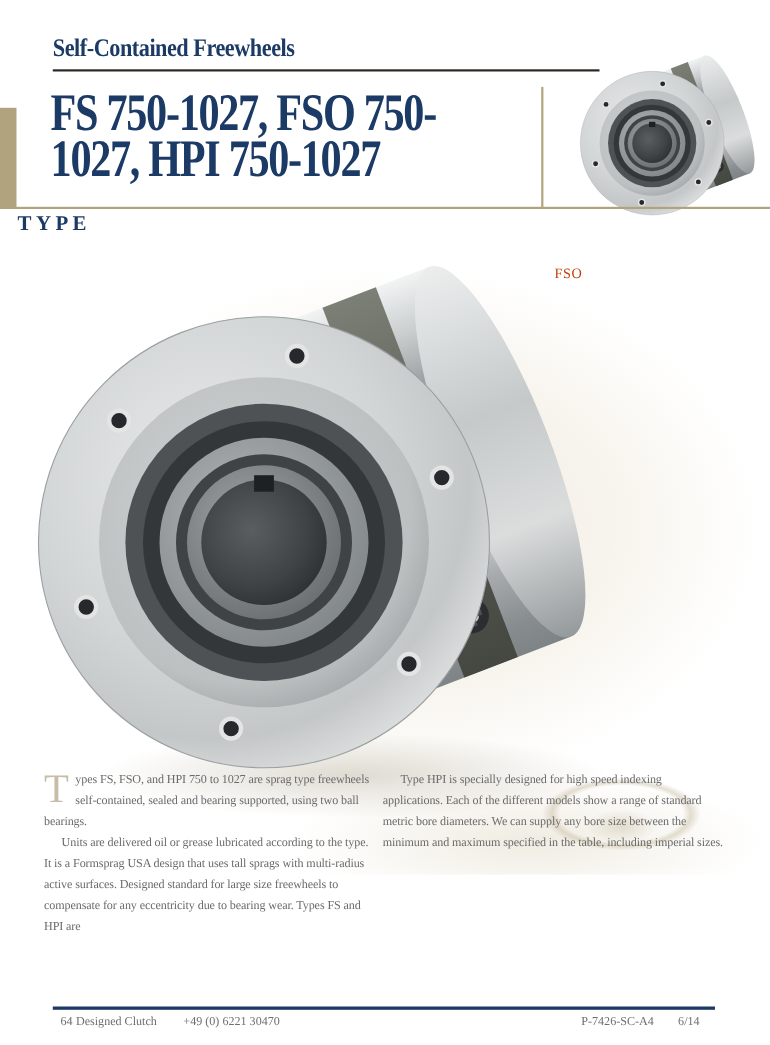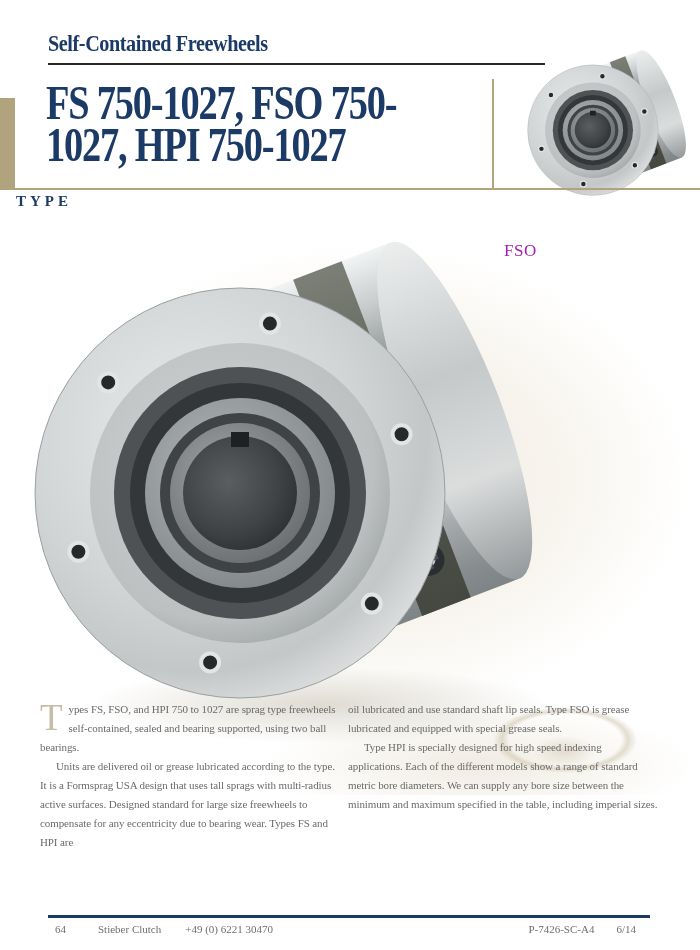--- a/index.html
+++ b/index.html
@@ -20,56 +20,56 @@
   .main-title{
     position:absolute;left:46px;top:82px;
     font-size:48px;font-weight:bold;color:#1c3a66;
     line-height:42px;letter-spacing:-1.5px;white-space:nowrap;
     transform:scaleX(.8);transform-origin:left top;
   }
   .title-vrule{position:absolute;left:492px;top:79px;width:2px;height:110px;background:#b1a37d;}
   .tan-hrule{position:absolute;left:0;top:188px;width:700px;height:2px;background:#b1a37d;}
   .section-label{
     position:absolute;left:16px;top:193px;
-    font-size:15px;font-weight:bold;color:#1c3a66;letter-spacing:4px;
+    font-size:19px;font-weight:bold;color:#1c3a66;letter-spacing:4px;
   }
   .thumb{position:absolute;left:526px;top:48px;width:172px;height:156px;}
   
   .stage{
     position:absolute;left:0;top:210px;width:700px;height:585px;
     background:
       radial-gradient(ellipse 330px 55px at 320px 495px, rgba(150,138,110,.30), rgba(150,138,110,0) 70%),
       radial-gradient(ellipse 100px 46px at 565px 530px, rgba(255,255,255,0) 56%, rgba(196,184,156,.45) 63%, rgba(196,184,156,0) 72%),
       radial-gradient(ellipse 46px 22px at 565px 541px, rgba(196,184,156,.40), rgba(196,184,156,0) 70%),
       radial-gradient(ellipse 300px 85px at 480px 555px, rgba(228,220,202,.55), rgba(228,220,202,0) 72%),
       radial-gradient(ellipse 430px 310px at 52% 46%, #f1ece1 0%, rgba(246,242,234,.85) 45%, rgba(255,255,255,0) 76%);
   }
   .hero{position:absolute;left:30px;top:235px;width:540px;height:490px;}
   .product-caption{
     position:absolute;left:504px;top:241px;
-    font-size:17px;color:#a21caf;letter-spacing:.5px;
+    font-size:13px;color:#c2410c;letter-spacing:.5px;
   }
   
   .col{
     position:absolute;top:700px;
     font-size:11px;line-height:19px;color:#6b6b6b;letter-spacing:-.1px;
   }
   .col p{margin:0;}
   .col-left{left:40px;width:300px;}
   .col-right{left:348px;width:310px;}
   .indent{text-indent:16px;}
   .dropcap{
     float:left;font-size:37px;line-height:31px;
     color:#c6bda6;margin:2px 6px 0 0;font-weight:normal;
   }
   
   .footer-rule{position:absolute;left:48px;top:915px;width:602px;height:3px;background:#1c3a66;}
   .footer{position:absolute;left:0;top:923px;width:700px;font-size:11px;color:#6e6e6e;}
   .footer .left{position:absolute;left:55px;top:0;white-space:nowrap;}
-  .footer .left .pageno{margin-right:32px;}
+  .footer .left .pageno{margin-right:3px;}
   .footer .left .phone{margin-left:24px;}
   .footer .right{position:absolute;right:64px;top:0;white-space:nowrap;}
   .footer .right .issue{margin-left:22px;}
 </style>
 </head>
 <body>
 
 <svg width="0" height="0" style="position:absolute" aria-hidden="true">
   <defs>
     <linearGradient id="gBody" gradientUnits="userSpaceOnUse" x1="0" y1="78" x2="0" y2="438">
@@ -174,27 +174,26 @@
   <svg class="hero" viewBox="0 0 540 490">
       <use href="#fw"></use>
     </svg>
 
   <div class="col col-left">
     <p><span class="dropcap">T</span><span>ypes FS, FSO, and HPI 750 to 1027 are sprag type freewheels self-contained, sealed and bearing supported, using two ball bearings.</span></p>
     <p class="indent">Units are delivered oil or grease lubricated according to the type. It is a Formsprag USA design that uses tall sprags with multi-radius active surfaces. Designed standard for large size freewheels to compensate for any eccentricity due to bearing wear. Types FS and HPI are</p>
   </div>
 
   <div class="col col-right">
-    <p>oil lubricated and use standard shaft lip seals. Type FSO is grease lubricated and equipped with special grease seals.</p>
     <p class="indent">Type HPI is specially designed for high speed indexing applications. Each of the different models show a range of standard metric bore diameters. We can supply any bore size between the minimum and maximum specified in the table, including imperial sizes.</p>
   </div>
 
   <div class="footer-rule"></div>
   <div class="footer">
     <div class="left">
-      <span class="pageno">64</span><span>Stieber Clutch</span><span class="phone">+49 (0) 6221 30470</span>
+      <span class="pageno">64</span><span>Designed Clutch</span><span class="phone">+49 (0) 6221 30470</span>
     </div>
     <div class="right">
       <span>P-7426-SC-A4</span><span class="issue">6/14</span>
     </div>
   </div>
 
 </div>
 
 </body></html>

